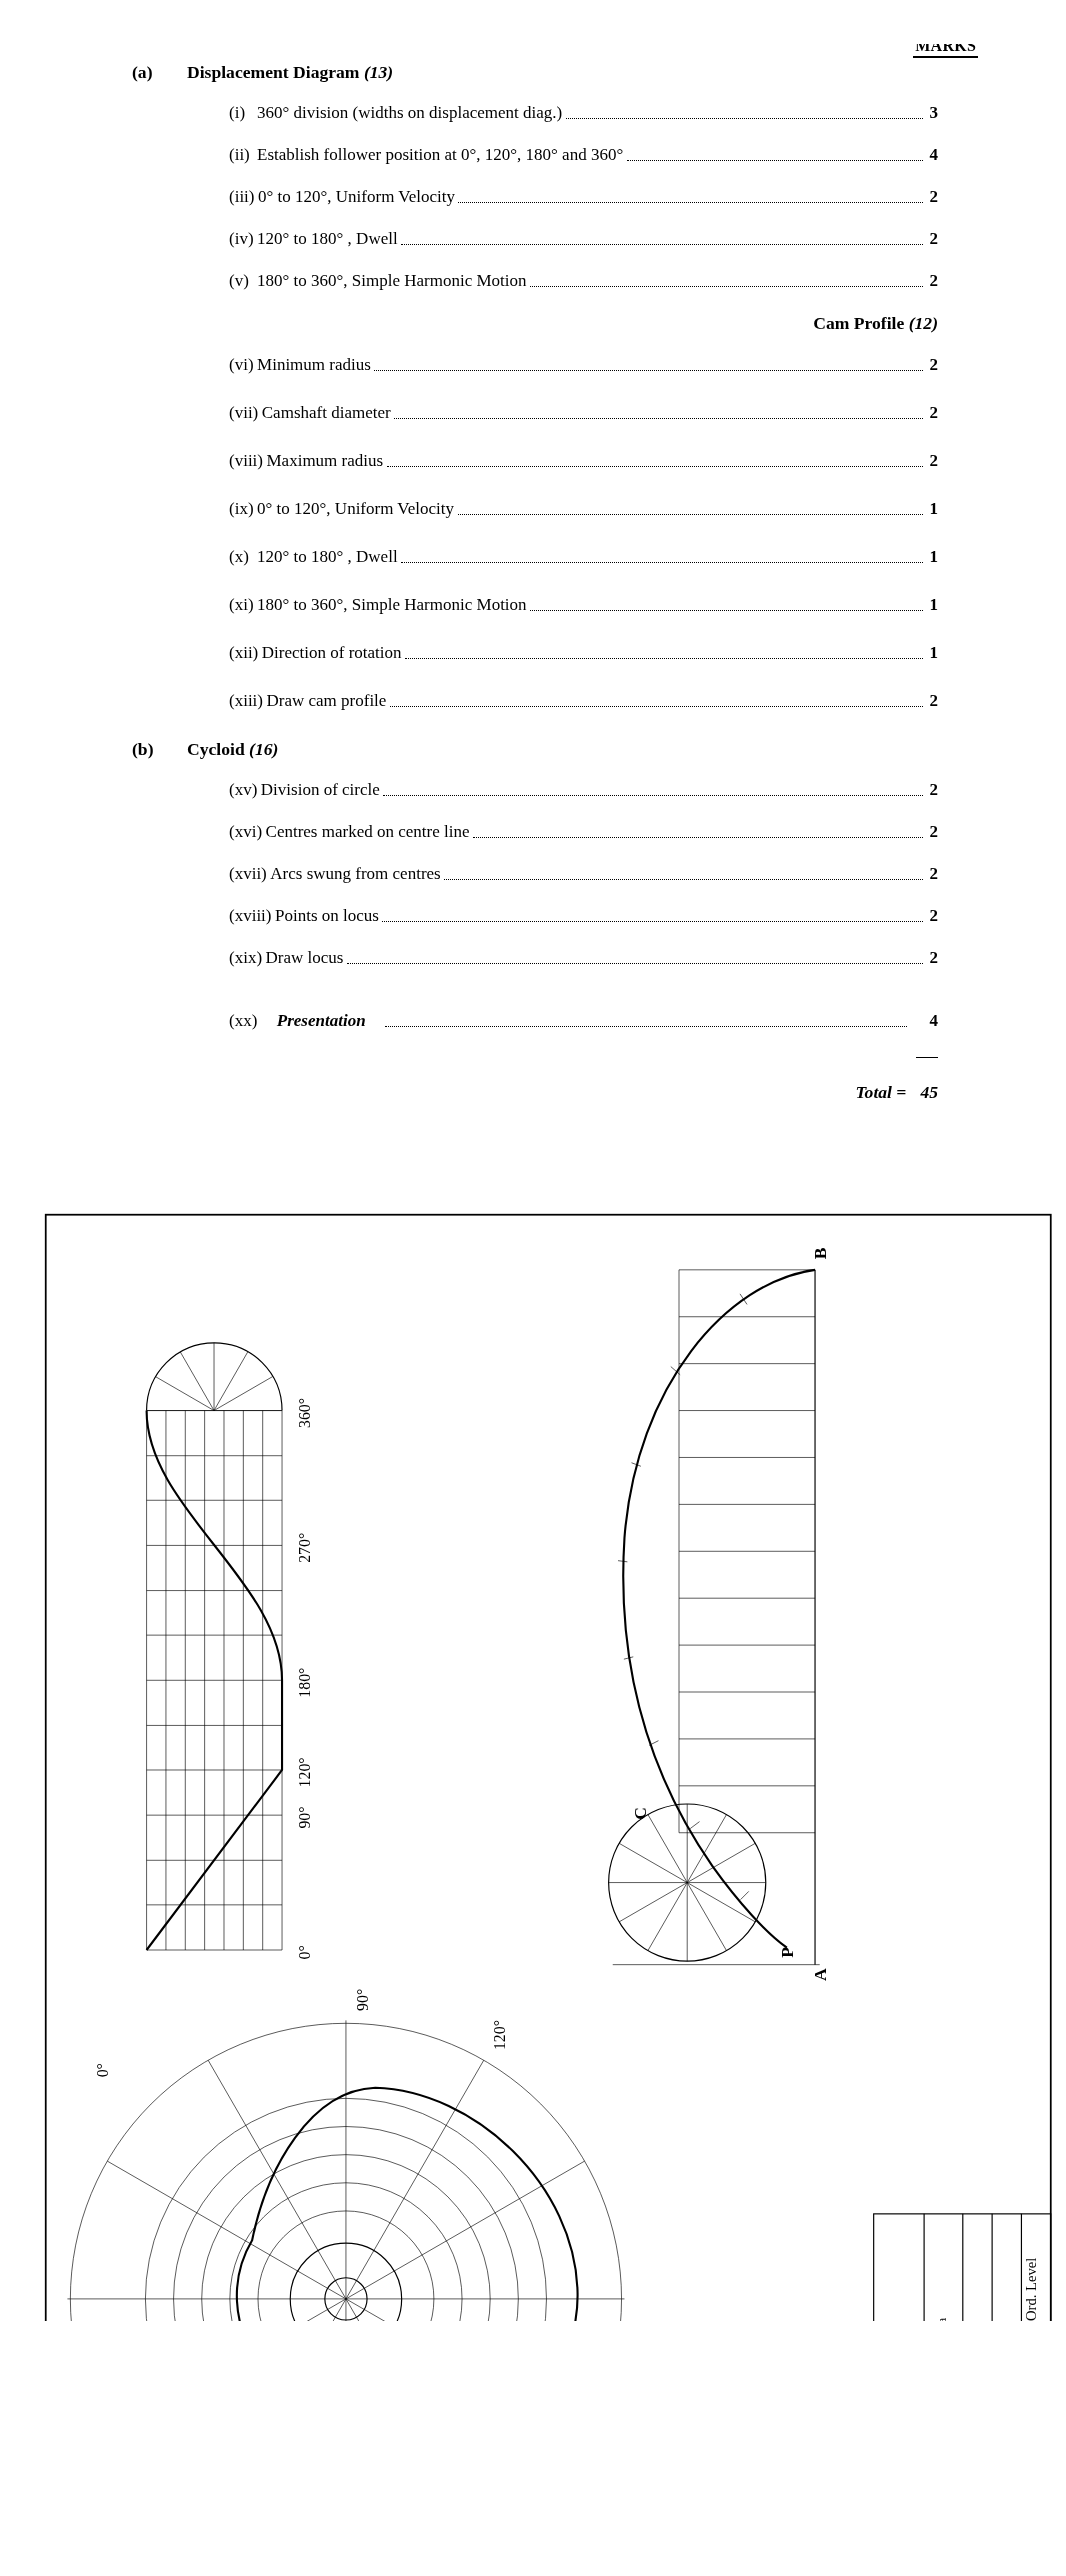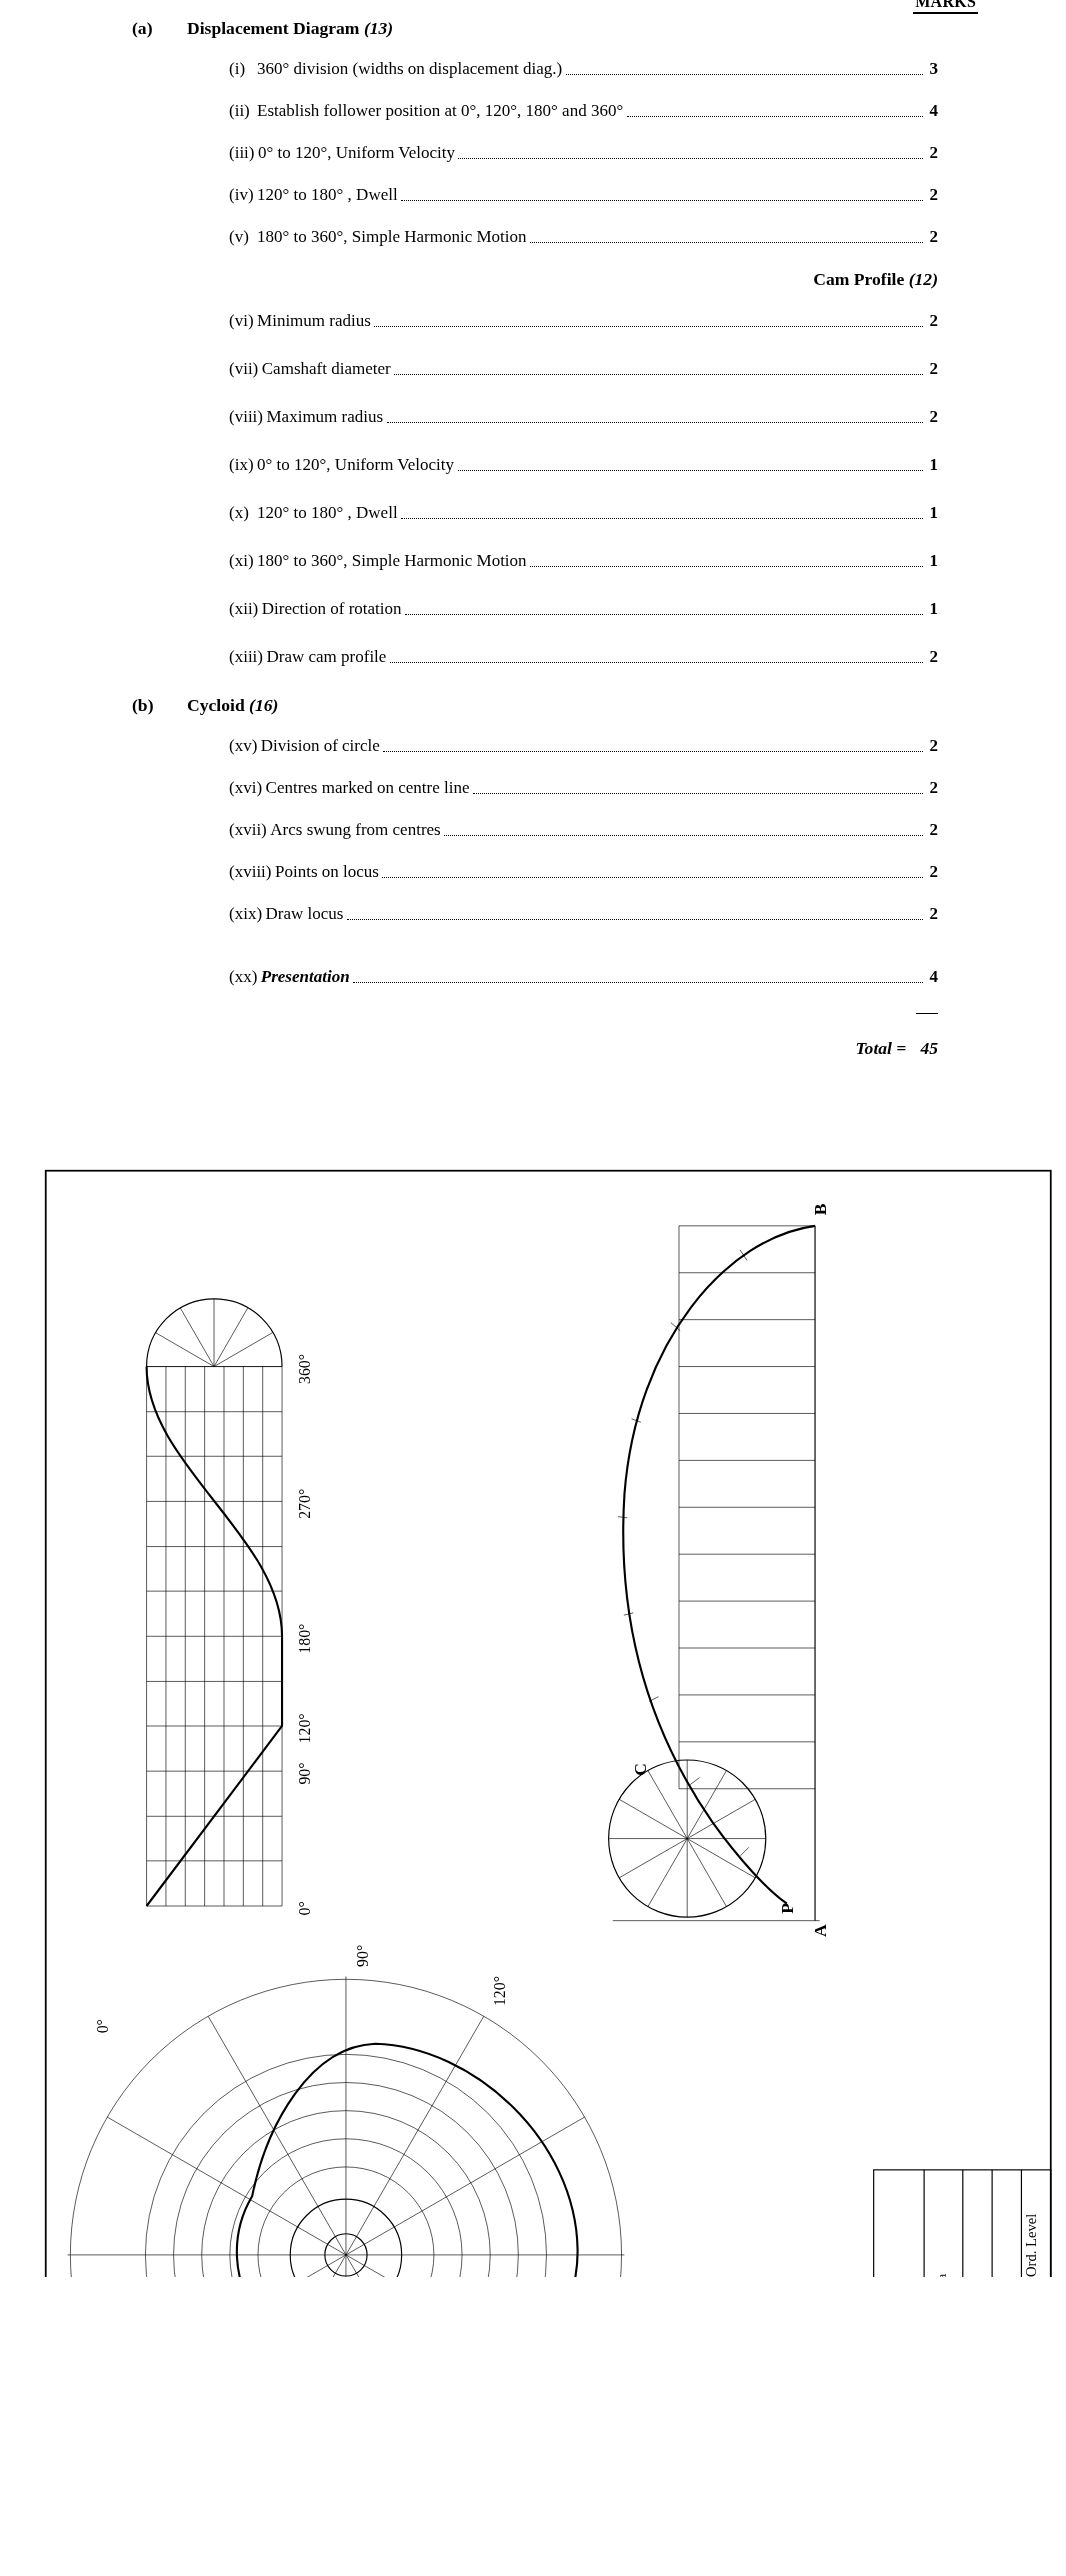--- a/index.html
+++ b/index.html
@@ -1,39 +1,39 @@
 <!DOCTYPE html>
 <html style="font-size:9.4px"><head>
 <meta charset="utf-8">
 <style>
   * { margin:0; padding:0; box-sizing:border-box; }
   html,body { background:#ffffff; }
   body { width:1066px; font-family:"Liberation Serif", serif; color:#000; }
-  .page { position:relative; width:1066px; height:2277px; background:#fff; overflow:hidden; }
+  .page { position:relative; width:1066px; height:2277px; background:#fff; overflow:hidden;margin-top:44px; }
 
   .marks-header { position:absolute; top:-7px; right:88px; font-size:16px; font-weight:bold;
                   border-bottom:2.3px solid #000; padding:0 1.8px 0.6px; letter-spacing:0.3px; }
 
   .doc { height:1168px; padding:17.6px 128px 0 132px; font-size:17px; }
 
   .sec-head { font-weight:bold; font-size:17.6px; line-height:21px; margin-bottom:20.5px; }
   .sec-label { display:inline-block; width:55px; }
   .sec-head.indent { padding-left:55px;text-align:right; }
   .sec-marks { font-style:italic; }
 
   .row { display:flex; align-items:flex-end; padding-left:97px; line-height:20px; }
   .row .num { min-width:28px; padding-right:3.5px; }
   .row .txt { white-space:nowrap; }
   .leader { flex:1; border-bottom:1.8px dotted #000; margin:0 1.8px 4.1px 3.5px; min-width:17.6px; }
   .mark { font-weight:bold; text-align:right; min-width:13px; }
 
   .mb37 { margin-bottom:22px; }
   .mb48 { margin-bottom:28px; }
   .sec-b-gap { margin-top:20px; }
-  .presentation-row { margin-top:43px; }
+  .presentation-row { margin-top:43px;gap:16px; }
   .presentation-row .txt { font-weight:bold; font-style:italic; }
 
   .sum-line { width:22px; border-top:1.8px solid #000; margin:26px 0 0 auto; }
   .total-row { display:flex; justify-content:flex-end; gap:14px; font-size:17.6px;
                font-weight:bold; font-style:italic; margin-top:23.5px; }
 
   svg { display:block; }
   svg text { font-family:"Liberation Serif", serif; font-size:27px; fill:#000; }
   svg text.pt { font-weight:bold; font-size:30px; }
   svg text.tb  { font-size:25px; }

